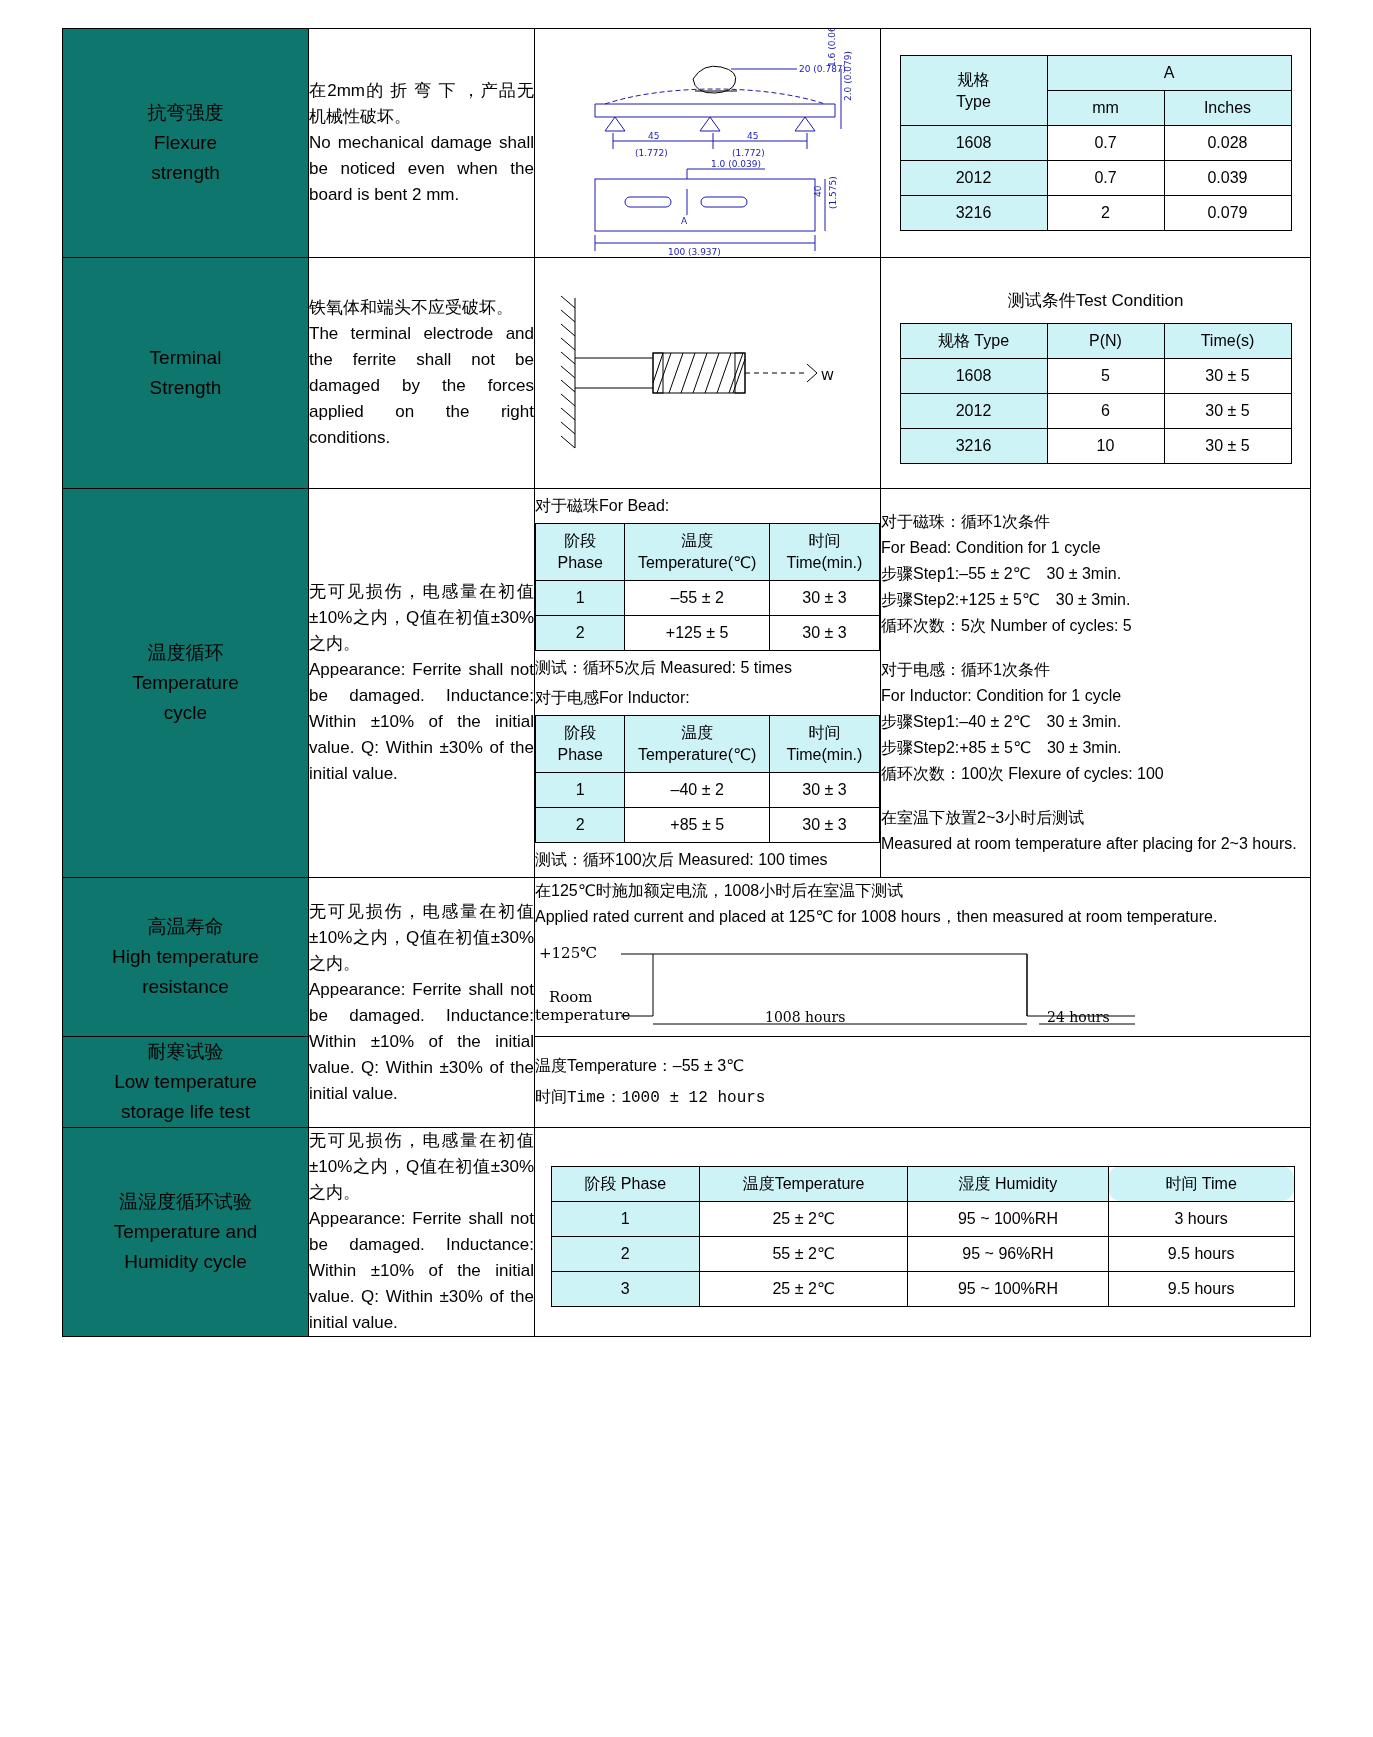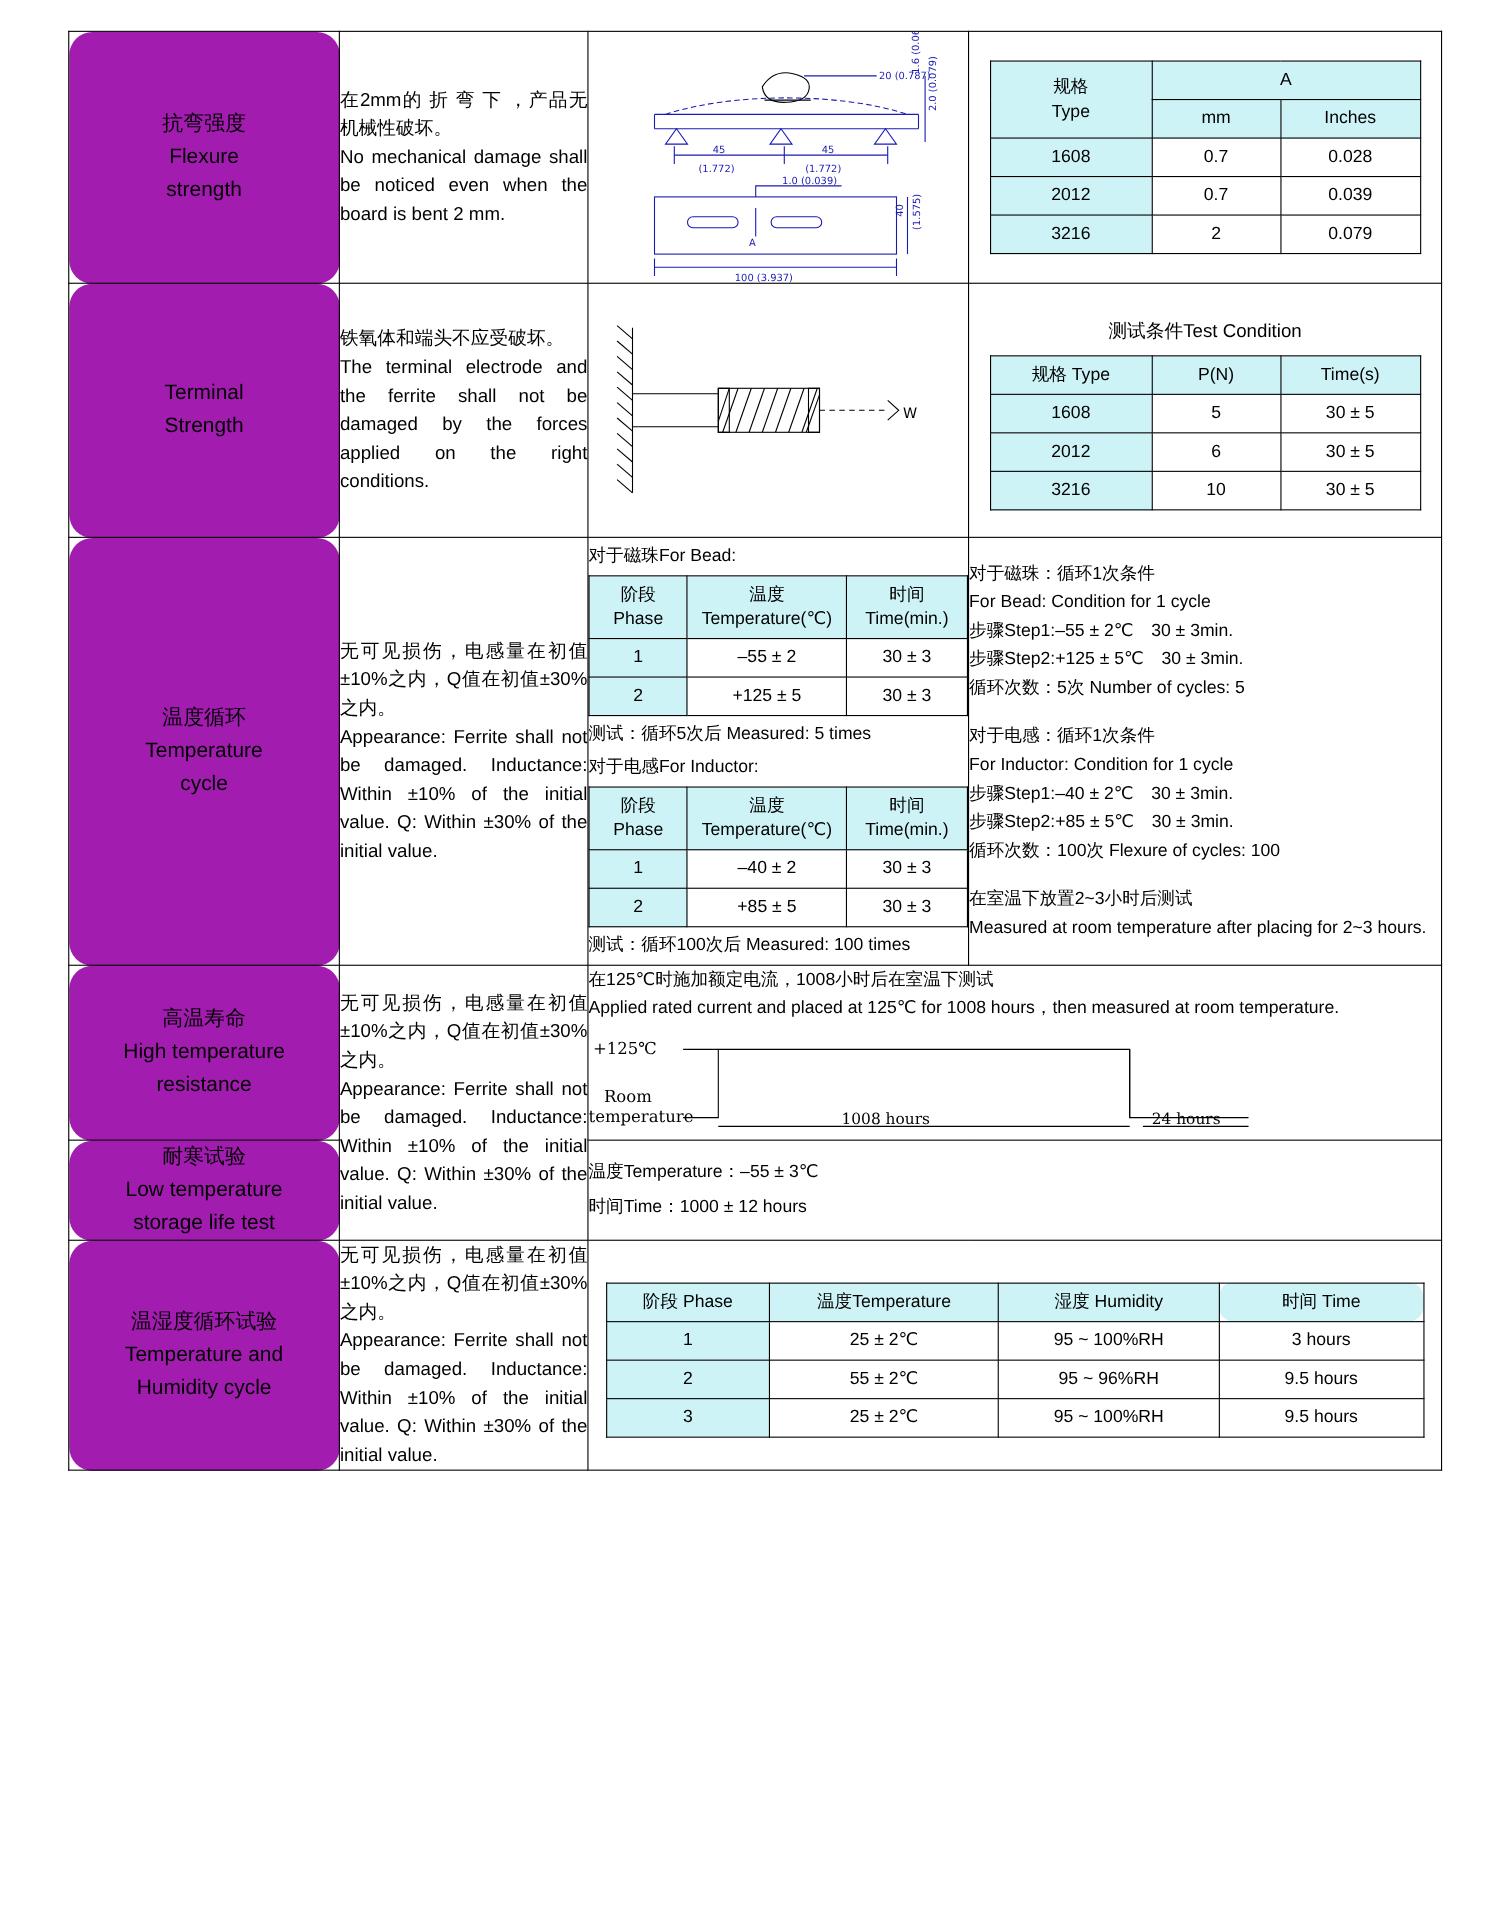--- a/index.html
+++ b/index.html
@@ -9,21 +9,21 @@
     color:#000;
     -webkit-font-smoothing:antialiased;
   }
   .page{width:1373px;min-height:1737px;box-sizing:border-box;padding:28px 62px 20px 62px;}
   table.spec{border-collapse:collapse;width:1249px;table-layout:fixed;}
   table.spec > tbody > tr > td{
     border:1px solid #000;
     vertical-align:middle;
     padding:0;
   }
-  .cyan{background:#a21caf;border-radius:21px;}
+  .cyan{background:#0f766e;}
   .title-cell{
     text-align:center;
     font-size:19px;
     line-height:30px;
     padding:10px 6px;
   }
   .desc{
     font-size:17px;
     line-height:26px;
     padding:12px 14px;
@@ -365,21 +365,21 @@
 </tr>
 
 <tr>
   <td class="cyan title-cell">
     <div>耐寒试验</div>
     <div>Low temperature</div>
     <div>storage life test</div>
   </td>
   <td class="right" colspan="2">
     <div class="blocktxt" style="margin:6px 0;">温度Temperature：–55 ± 3℃</div>
-    <div class="blocktxt" style="margin:6px 0;">时间Time：1000 ± 12 hours</div>
+    <div class="blocktxt" style="margin:6px 0;font-family:Liberation Mono, monospace;">时间Time：1000 ± 12 hours</div>
   </td>
 </tr>
 
 <tr>
   <td class="cyan title-cell">
     <div>温湿度循环试验</div>
     <div>Temperature and</div>
     <div>Humidity cycle</div>
   </td>
   <td class="desc">

